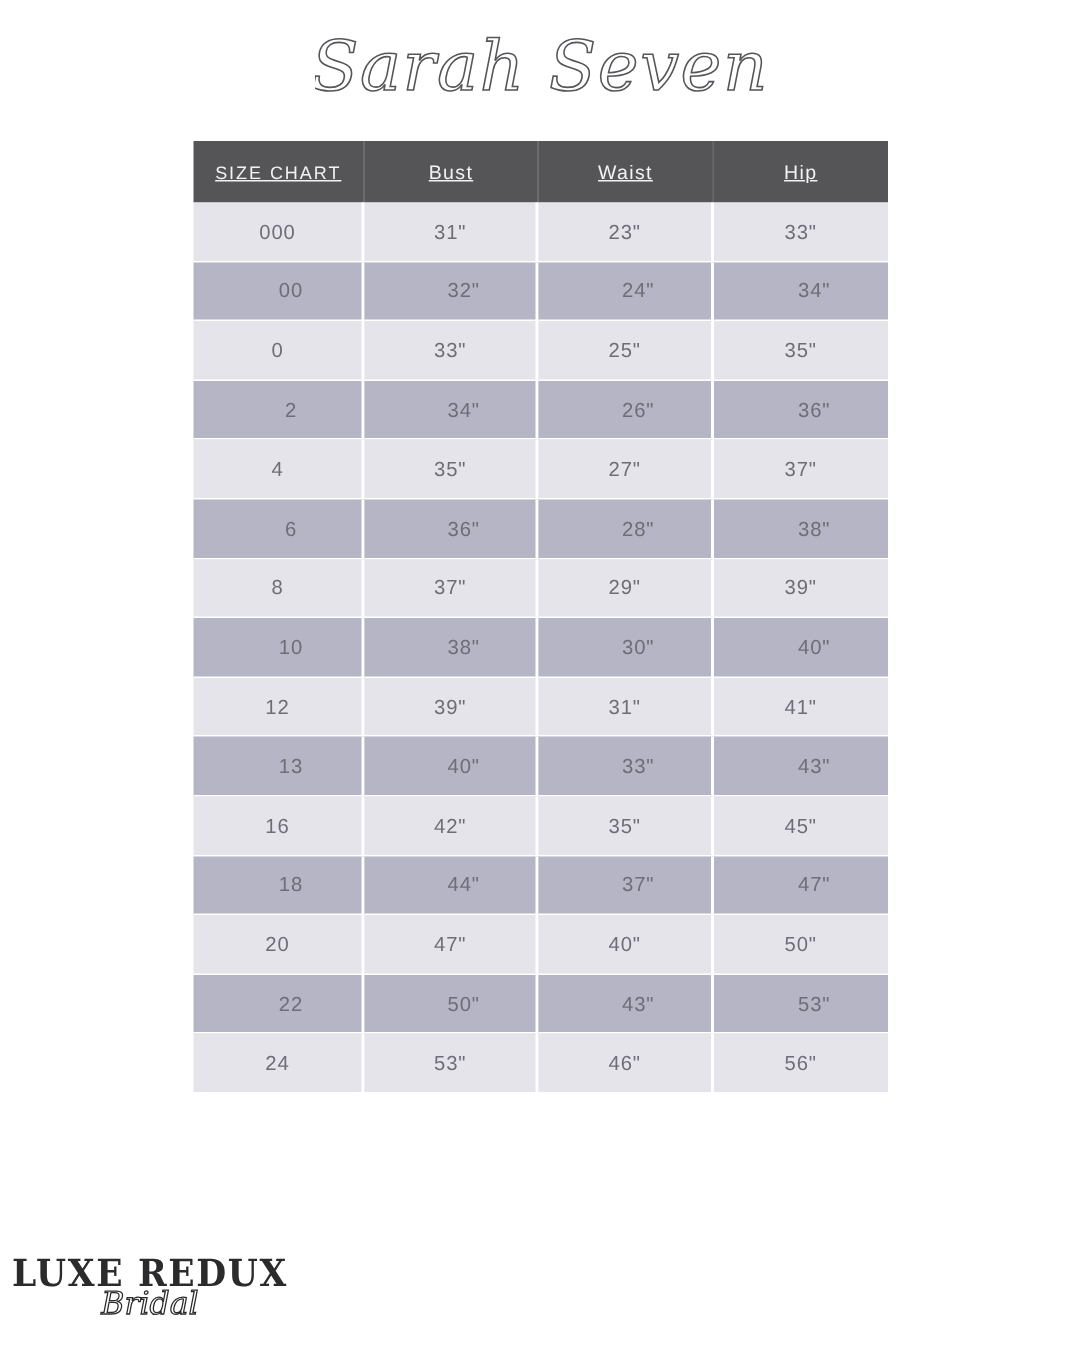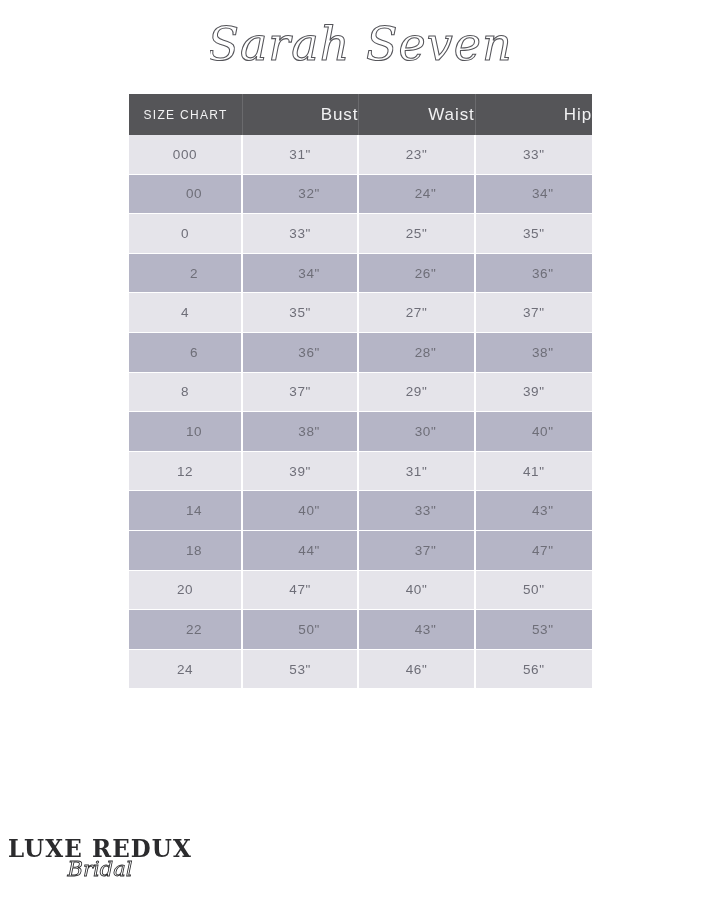--- a/index.html
+++ b/index.html
@@ -65,30 +65,30 @@
     background: #555558;
     color: #f2f2f3;
     font-size: 12.5px;
     font-weight: 400;
     height: 41px;
     padding: 0;
     text-align: center;
     vertical-align: middle;
     border-right: 1px solid #6a6a6d;
     white-space: nowrap;
+    text-decoration: underline;
   }
   thead th:last-child { border-right: none; }
   thead th.th-size {
     letter-spacing: 1.3px;
     font-size: 12px;
   }
   thead th.th-measure {
     letter-spacing: 0.9px;
-    font-size: 17px;
-    text-align: right;
+    font-size: 13px;
   }
 
   tbody td {
     height: 38.6px;
     padding: 0;
     text-align: center;
     vertical-align: middle;
     font-size: 13.5px;
     color: #6e6e78;
     letter-spacing: 0.6px;
@@ -225,24 +225,30 @@
             <td>30"</td>
             <td>40"</td>
           </tr>
           <tr class="row-light">
             <td>12</td>
             <td>39"</td>
             <td>31"</td>
             <td>41"</td>
           </tr>
           <tr class="row-dark">
-            <td>14</td>
+            <td>13</td>
             <td>40"</td>
             <td>33"</td>
             <td>43"</td>
+          </tr>
+          <tr class="row-light">
+            <td>16</td>
+            <td>42"</td>
+            <td>35"</td>
+            <td>45"</td>
           </tr>
           <tr class="row-dark">
             <td>18</td>
             <td>44"</td>
             <td>37"</td>
             <td>47"</td>
           </tr>
           <tr class="row-light">
             <td>20</td>
             <td>47"</td>

